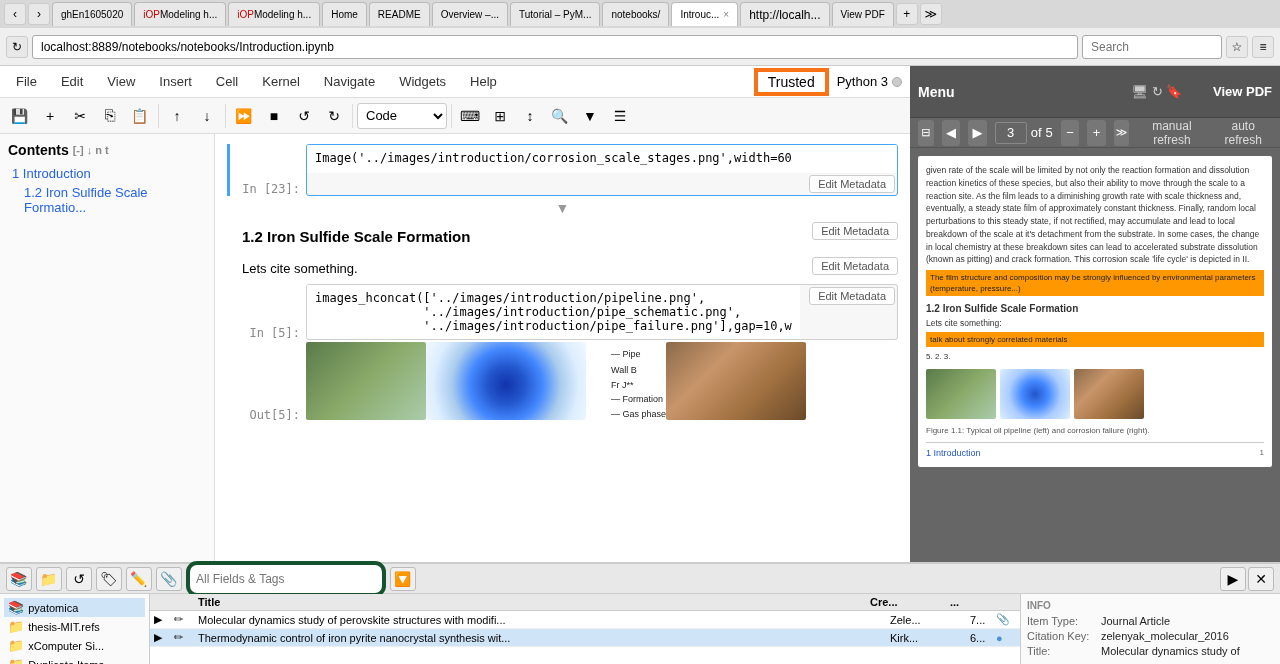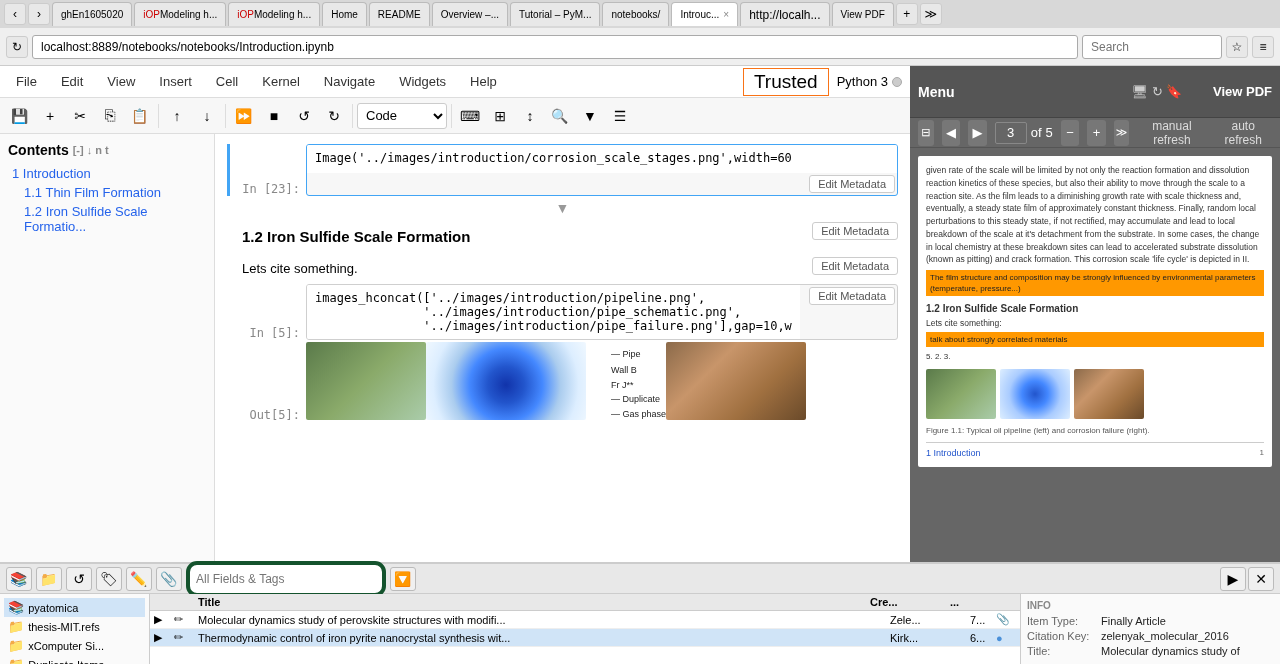--- a/index.html
+++ b/index.html
@@ -48,22 +48,22 @@
 
     
     .nb-menubar {
       display: flex; align-items: center; background: #fff; border-bottom: 1px solid #ddd;
       padding: 0 8px; height: 32px; gap: 8px;
     }
     .nb-menu-item {
       padding: 4px 8px; font-size: 13px; cursor: pointer; color: #333;
     }
     .trusted-badge {
-      margin-left: auto; border: 1px solid #f97316; padding: 2px 10px;
-      font-size: 19px; background: #fff; cursor: pointer;
+      margin-left: auto; border: 4px solid #f97316; padding: 2px 10px;
+      font-size: 14px; background: #fff; cursor: pointer;
     }
     .kernel-indicator {
       display: flex; align-items: center; gap: 4px; font-size: 13px;
     }
     .kernel-dot { width: 10px; height: 10px; border-radius: 50%; background: #ccc; border: 1px solid #aaa; }
 
     
     .nb-toolbar {
       display: flex; align-items: center; background: #f7f7f7; border-bottom: 1px solid #ddd;
       padding: 3px 6px; height: 36px; gap: 2px;
@@ -333,21 +333,20 @@
       </div>
 
       <div class="nb-main">
 
         <div class="nb-sidebar">
           <div class="toc-title">
             <span>Contents</span>
             <span class="toc-controls">[-] ↓ n t</span>
           </div>
           <div class="toc-item">1  Introduction</div>
-          <div class="toc-item toc-sub">1.1  Thin Film Formation</div>
           <div class="toc-item toc-sub">1.2  Iron Sulfide Scale Formatio...</div>
         </div>
 
         <div class="nb-content">
 
           <div class="cell-container active" style="position:relative;">
             <div class="cell-input">
               <div class="cell-label">In [23]:</div>
               <div class="cell-body selected" style="flex:1; position:relative;">
                 <div class="cell-code">Image('../images/introduction/corrosion_scale_stages.png',width=60</div>
@@ -387,21 +386,21 @@
 
                 <div style="display:flex; gap:0; align-items:flex-start; height:80px; overflow:hidden;">
 
                   <div style="width:120px;height:78px;background:linear-gradient(135deg,#5a7a4a,#8aaa6a,#aaccaa);border-radius:2px;flex-shrink:0;"></div>
 
                   <div style="position:relative;width:160px;height:58px;flex-shrink:0;">
                     <div style="width:160px;height:78px;background:radial-gradient(circle at 50% 55%, #1133aa 0%, #2255cc 20%, #4488ff 40%, #aaccee 60%, #ddeeff 80%, #f0f8ff 100%);border-radius:2px;"></div>
                     <div style="position:absolute;right:-80px;top:5px;font-size:9px;color:#222;line-height:1.6;white-space:nowrap;">
                       <div>— Pipe</div>
                       <div style="margin-top:2px;">Wall B<br>Fr J**</div>
-                      <div>— Duplicate</div>
+                      <div>— Formation</div>
                       <div>— Gas phase</div>
                       <div>— Water</div>
 
                     </div>
                   </div>
 
                   <div style="width:140px;height:78px;background:linear-gradient(135deg,#8b6a4a,#c8956a,#a07040,#6a4a2a);border-radius:2px;flex-shrink:0;margin-left:80px;"></div>
                 </div>
               </div>
             </div>
@@ -532,21 +531,21 @@
             <span class="z-col-creator">Kirk...</span>
             <span class="z-col-year">6...</span>
             <span class="z-col-icon" style="font-size:11px;color:#4a90d9;">●</span>
           </div>
         </div>
 
         <div class="zotero-detail">
           <div style="font-size:10px;color:#888;margin-bottom:4px;font-weight:bold;">INFO</div>
           <div class="z-detail-row">
             <span class="z-detail-label">Item Type:</span>
-            <span class="z-detail-val">Finally Article</span>
+            <span class="z-detail-val">Journal Article</span>
           </div>
           <div class="z-detail-row">
             <span class="z-detail-label">Citation Key:</span>
             <span class="z-detail-val">zelenyak_molecular_2016</span>
           </div>
           <div class="z-detail-row">
             <span class="z-detail-label">Title:</span>
             <span class="z-detail-val">Molecular dynamics study of</span>
           </div>
         </div>

